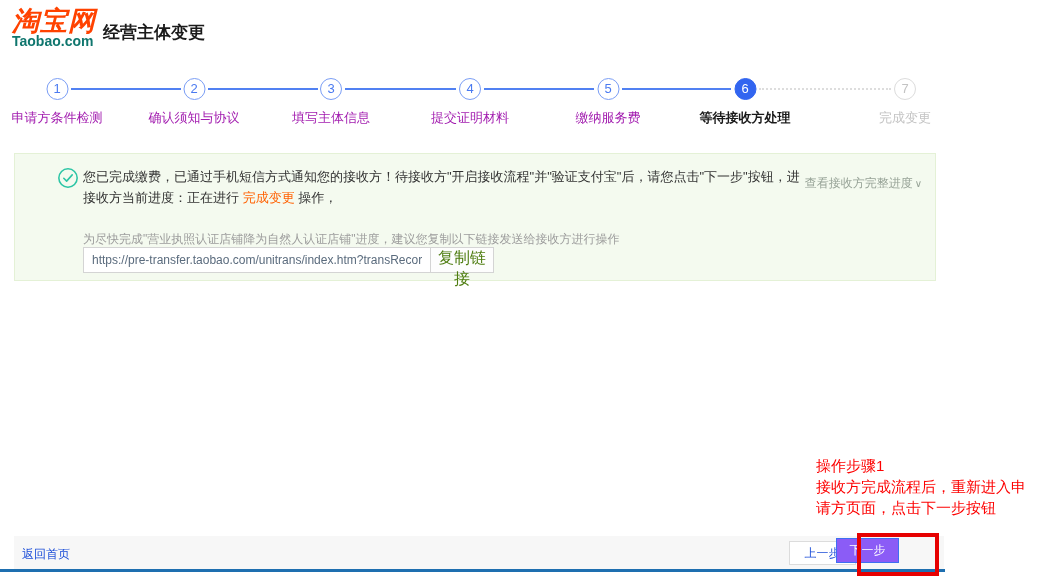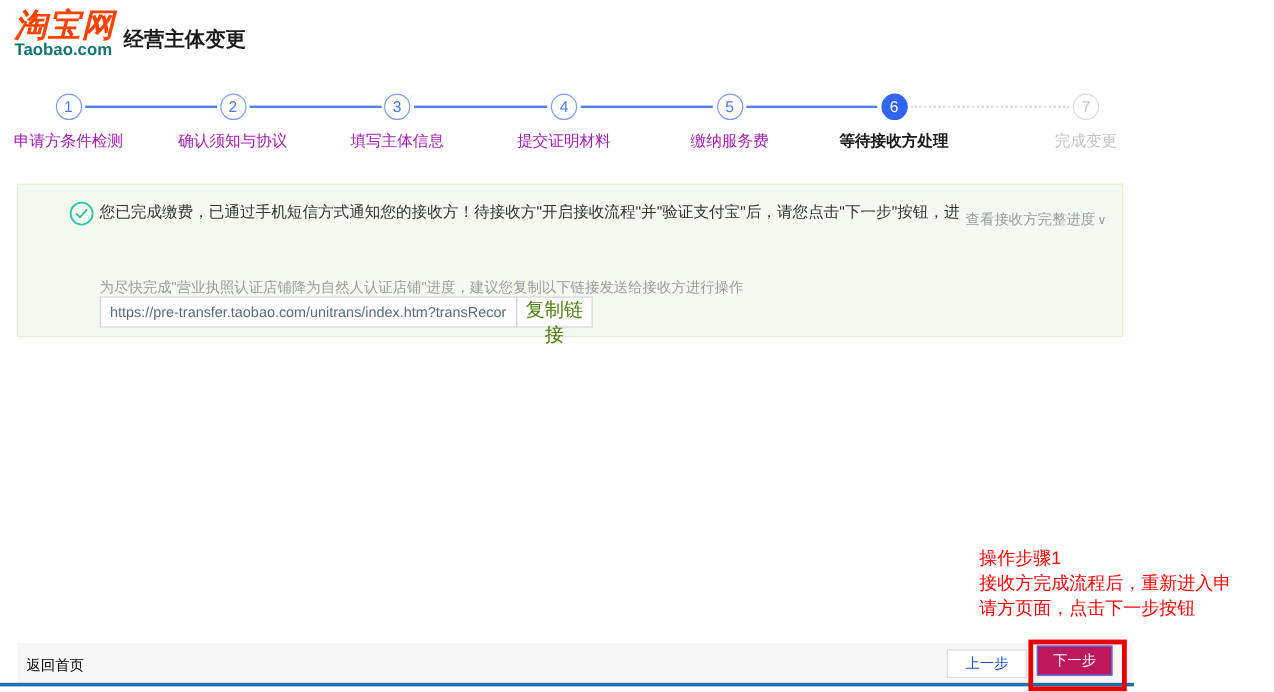--- a/index.html
+++ b/index.html
@@ -35,23 +35,23 @@
   .notice-tip { position:absolute; left:68px; top:77px; font-size:12px; color:#9c9c9c; white-space:nowrap; }
   .url-row { position:absolute; left:68px; top:93px; height:26px; display:flex; }
   .url-input { width:348px; height:26px; border:1px solid #d4d4d4; background:#fff; font-size:12px; color:#5a6b7d; padding:0 8px; outline:none; }
   .copy-btn { width:64px; height:26px; margin-left:-1px; border:1px solid #d4d4d4; background:#fdfdfd; font-size:16px; color:#4d7c0f; cursor:pointer; }
 
   
   .annotation { position:absolute; left:816px; top:455px; font-size:15px; color:#fd0202; line-height:21px; white-space:nowrap; }
 
   
   .footer-bar { position:absolute; left:14px; top:536px; width:930px; height:33px; background:#f7f7f7; }
-  .back-link { position:absolute; left:22px; top:546px; font-size:12px; color:#000000; cursor:pointer; }
+  .back-link { position:absolute; left:22px; top:546px; font-size:12px; color:#1d4ed8; cursor:pointer; }
   .prev-btn { position:absolute; left:789px; top:541px; width:67px; height:24px; background:#fff; border:1px solid #dcdcdc; font-size:12px; color:#1d4ed8; cursor:pointer; }
-  .next-btn { position:absolute; left:864px; top:538px; width:63px; height:25px; background:#be185d; border:1px solid #3e6ff2; font-size:12px; color:#fff; cursor:pointer; }
+  .next-btn { position:absolute; left:836px; top:538px; width:63px; height:25px; background:#8b5cf6; border:1px solid #3e6ff2; font-size:12px; color:#fff; cursor:pointer; }
   .blue-line { position:absolute; left:0; top:569px; width:945px; height:3px; background:#1e6fb0; }
   .red-rect { position:absolute; left:857px; top:533px; width:82px; height:43px; border:4px solid #e60000; pointer-events:none; }
 </style>
 </head>
 <body>
 
 <div class="page">
 
   <div class="logo">
     <div class="logo-cn">淘宝网</div>
@@ -99,20 +99,21 @@
 
   <div class="notice">
     <span class="check-icon">
       <svg viewBox="0 0 24 24" width="22" height="22">
         <circle cx="12" cy="12" r="10" fill="none" stroke="#2cc5a5" stroke-width="1.7"></circle>
         <path d="M7.4 12.3l3.1 3.1 6.1-6.8" fill="none" stroke="#2cc5a5" stroke-width="1.7" stroke-linecap="round" stroke-linejoin="round"></path>
       </svg>
     </span>
     <div class="notice-text">
       <div>您已完成缴费，已通过手机短信方式通知您的接收方！待接收方"开启接收流程"并"验证支付宝"后，请您点击"下一步"按钮，进</div>
+      <div><span>接收方当前进度：正在进行 </span><span class="hl">完成变更</span><span> 操作，</span></div>
     </div>
     <div class="progress-link"><span>查看接收方完整进度</span><span class="chev">∨</span></div>
     <div class="notice-tip">为尽快完成"营业执照认证店铺降为自然人认证店铺"进度，建议您复制以下链接发送给接收方进行操作</div>
     <div class="url-row">
       <input class="url-input" type="text" readonly="" value="https://pre-transfer.taobao.com/unitrans/index.htm?transRecordId=406002&amp;quer" style="">
       <button class="copy-btn">复制链接</button>
     </div>
   </div>
 
   <div class="annotation">

